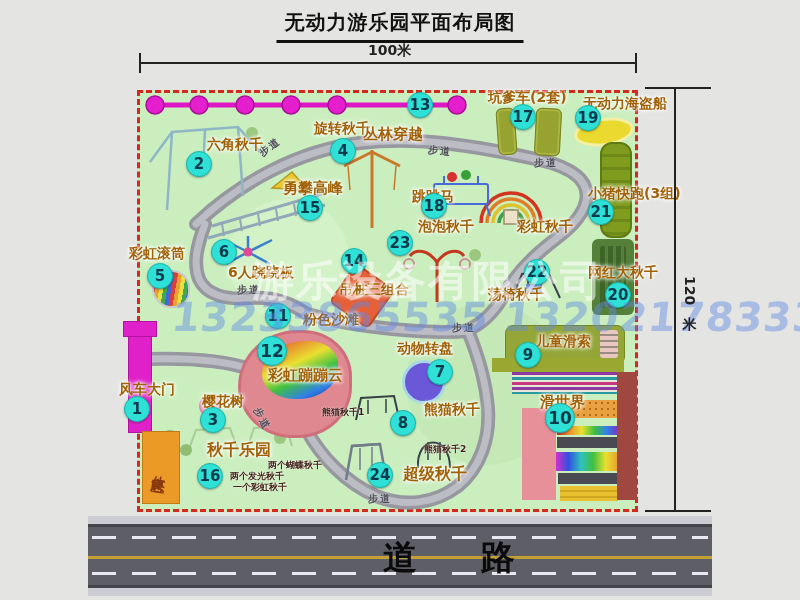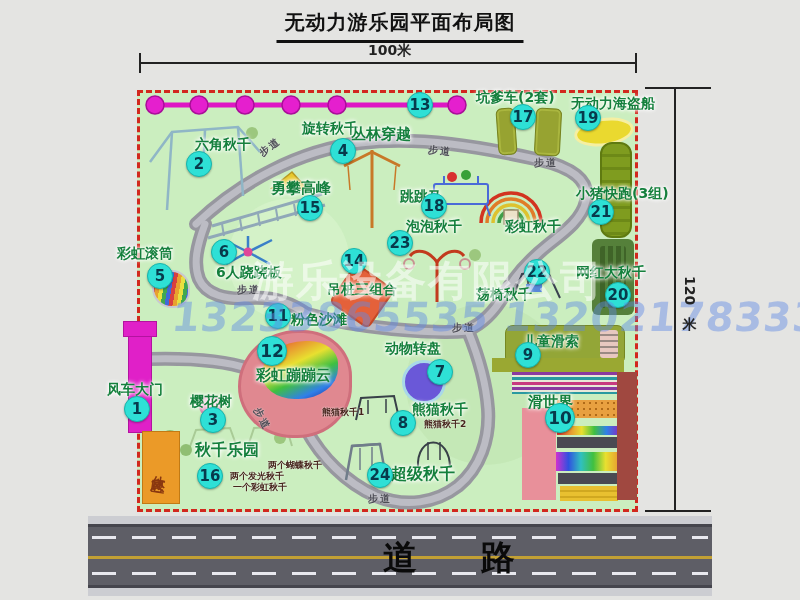--- a/index.html
+++ b/index.html
@@ -8,22 +8,22 @@
   .title{position:absolute;left:50%;transform:translateX(-50%);top:9px;font-size:20px;font-weight:bold;color:#111;
          border-bottom:3px solid #111;padding:0 8px 4px 8px;white-space:nowrap;letter-spacing:1px;z-index:7;}
   .dimline{position:absolute;background:#222;z-index:7;}
   .dimlbl{position:absolute;font-size:14px;font-weight:bold;color:#222;z-index:7;white-space:nowrap;}
   .park{position:absolute;left:137px;top:90px;width:501px;height:422px;background:#cbeebf;
         border:3px dashed #d2281e;box-sizing:border-box;z-index:1;
         background-image:radial-gradient(circle at 30% 40%,#d4f2c8 0 60px,rgba(0,0,0,0) 61px),
                          radial-gradient(circle at 70% 70%,#c4e8b6 0 80px,rgba(0,0,0,0) 81px);}
   svg.layer{position:absolute;left:0;top:0;z-index:2;pointer-events:none;}
   .ico{position:absolute;z-index:3;}
-  .lbl{position:absolute;z-index:4;font-size:14px;font-weight:bold;color:#15803d;white-space:nowrap;
-       text-shadow:0 0 2px #fff,0 0 4px #fff,0 0 5px #fff;}
+  .lbl{position:absolute;z-index:4;font-size:14px;font-weight:bold;color:#a16207;white-space:nowrap;
+       text-shadow:0 0 2px #fff,0 0 4px #fff,0 0 5px #fff;margin-left:12px;}
   .sub{position:absolute;z-index:4;font-size:9px;font-weight:bold;color:#46241c;white-space:nowrap;
        text-shadow:0 0 2px #fff;}
   .trail{position:absolute;z-index:4;font-size:10px;font-weight:bold;color:#4c4c55;letter-spacing:2px;
          white-space:nowrap;text-shadow:0 0 2px #ddd;}
   .badge{position:absolute;z-index:5;width:26px;height:26px;border-radius:50%;background:#2ee0d6;
          border:1px solid #17b6ad;color:#073a4c;font-size:15px;font-weight:bold;display:flex;
          align-items:center;justify-content:center;box-shadow:0 1px 2px rgba(0,0,0,.3);box-sizing:border-box;}
   .badge.big{width:30px;height:30px;font-size:17px;}
   .wm{position:absolute;z-index:6;pointer-events:none;white-space:nowrap;font-weight:bold;}
   .wm.company{left:252px;top:253px;font-size:42px;color:rgba(255,255,255,0.55);letter-spacing:2px;text-align:center;}
@@ -217,21 +217,21 @@
 
   <span class="lbl" style="left:107px;top:381px;">风车大门</span>
   <span class="lbl" style="left:195px;top:136px;">六角秋千</span>
   <span class="lbl" style="left:190px;top:393px;">樱花树</span>
   <span class="lbl" style="left:302px;top:120px;">旋转秋千</span>
   <span class="lbl" style="left:117px;top:245px;">彩虹滚筒</span>
   <span class="lbl" style="left:216px;top:264px;">6人跷跷板</span>
   <span class="lbl" style="left:385px;top:340px;">动物转盘</span>
   <span class="lbl" style="left:412px;top:401px;">熊猫秋千</span>
   <span class="sub" style="left:322px;top:406px;">熊猫秋千1</span>
-  <span class="sub" style="left:424px;top:418px;">熊猫秋千2</span>
+  <span class="sub" style="left:424px;top:443px;">熊猫秋千2</span>
   <span class="lbl" style="left:523px;top:333px;">儿童滑索</span>
   <span class="lbl" style="left:528px;top:393px;font-size:15px;">滑世界</span>
   <span class="lbl" style="left:291px;top:311px;">粉色沙滩</span>
   <span class="lbl" style="left:256px;top:366px;font-size:15px;">彩虹蹦蹦云</span>
   <span class="lbl" style="left:351px;top:125px;font-size:15px;">丛林穿越</span>
   <span class="lbl" style="left:327px;top:281px;">吊桩三组合</span>
   <span class="lbl" style="left:271px;top:179px;font-size:15px;">勇攀高峰</span>
   <span class="lbl" style="left:195px;top:440px;font-size:16px;">秋千乐园</span>
   <span class="sub" style="left:230px;top:459px;padding-left:38px;">两个蝴蝶秋千</span>
   <span class="sub" style="left:230px;top:470px;">两个发光秋千</span>

